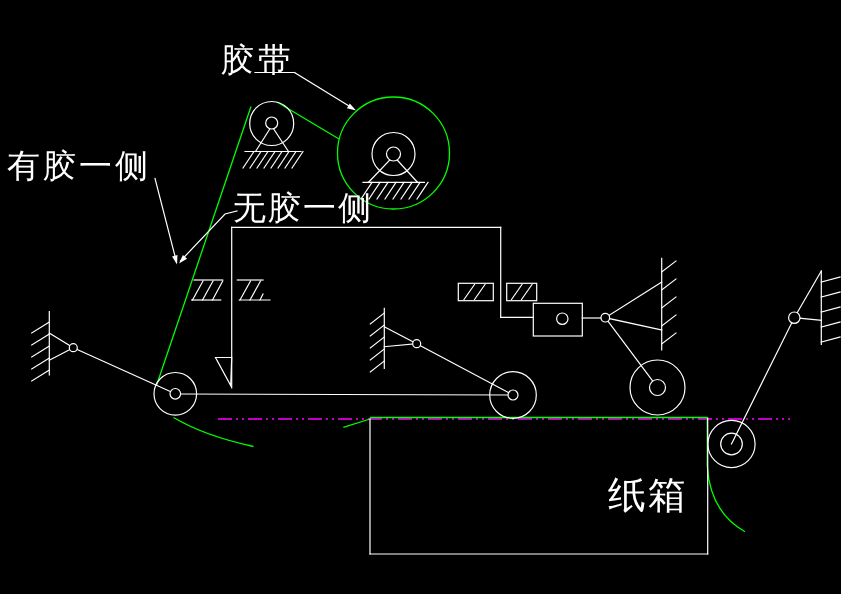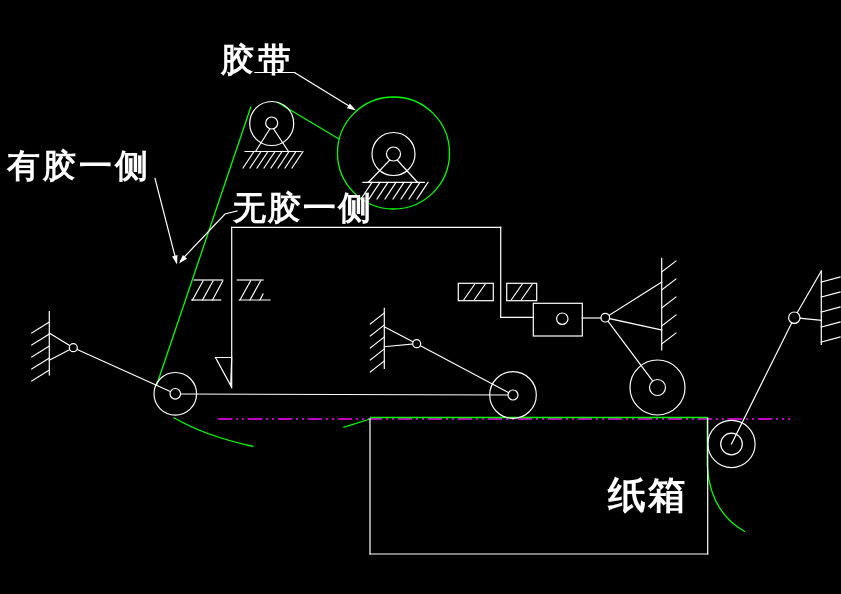--- a/index.html
+++ b/index.html
@@ -1,16 +1,16 @@
 <!DOCTYPE html>
 <html><head>
 <meta charset="utf-8">
 <style>
   html,body{margin:0;padding:0;background:#000;}
-  .stage{position:relative;width:841px;height:594px;background:#000;overflow:hidden;font-weight:bold;}
+  .stage{position:relative;width:841px;height:594px;background:#000;overflow:hidden;}
   svg{position:absolute;left:0;top:0;}
   .ln{stroke-width:1.2;fill:none;stroke-linecap:square;}
   .ln .hub{fill:#000;}
   .grn{stroke-width:1.3;fill:none;stroke-linecap:butt;}
   .mag{stroke-width:1.3;fill:none;}
   .lbl{font-family:"DejaVu Sans",sans-serif;}
 </style>
 </head>
 <body>
 

